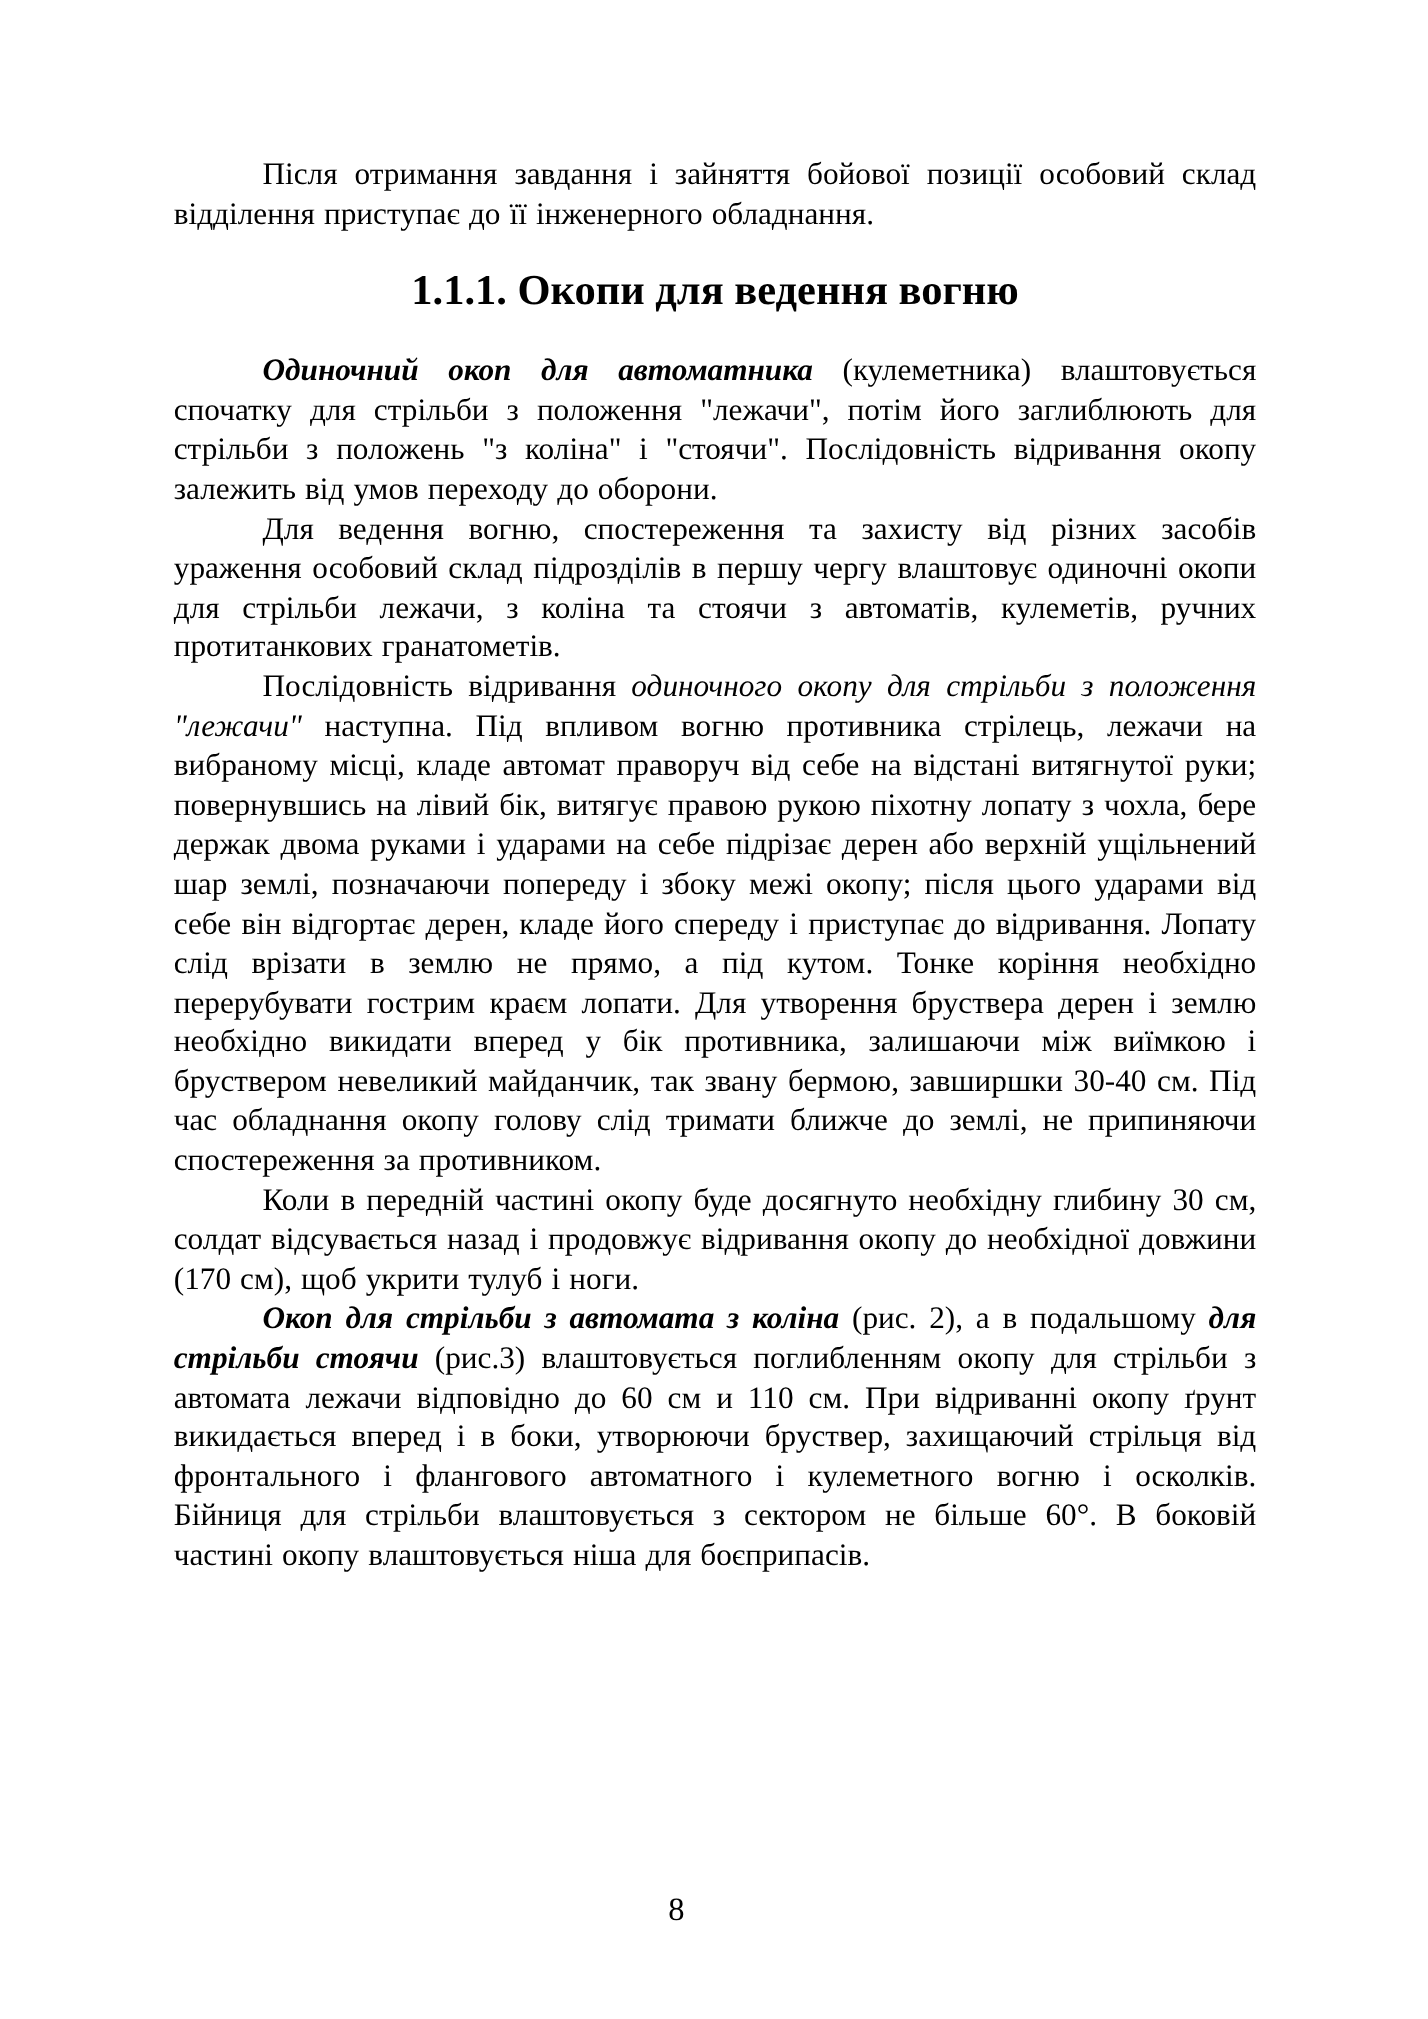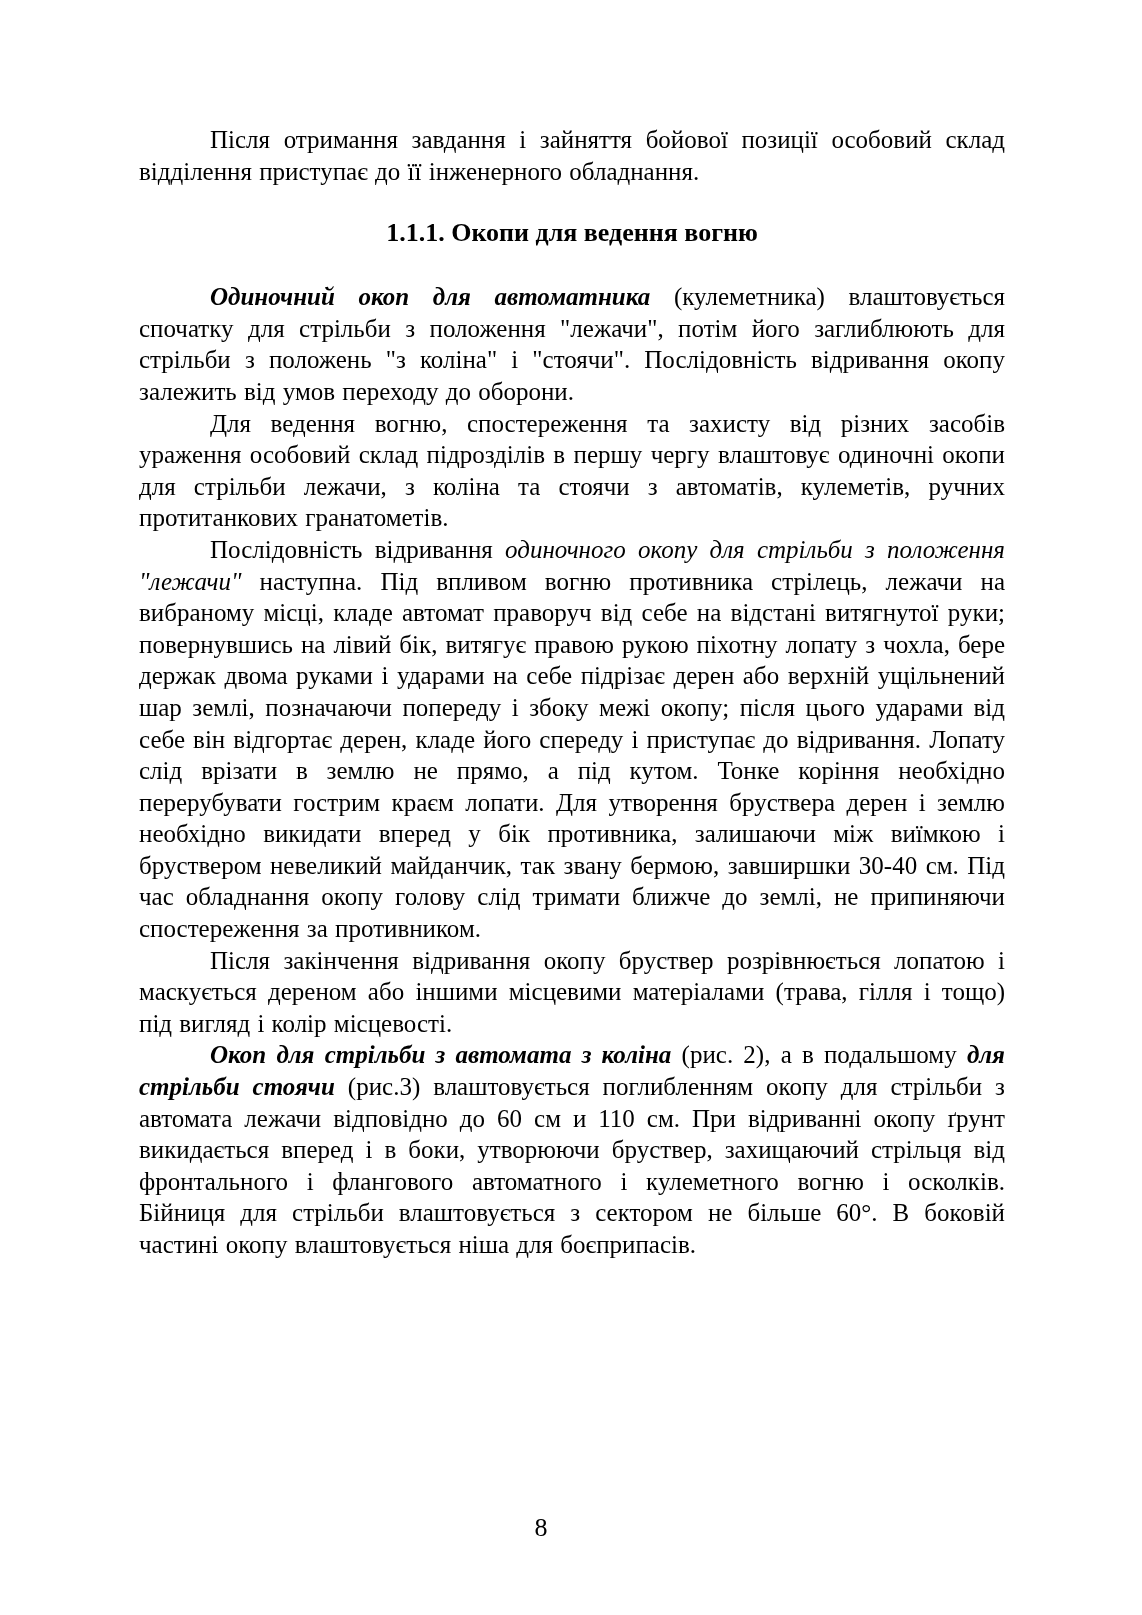--- a/index.html
+++ b/index.html
@@ -24,21 +24,21 @@
   }
   .para {
     margin: 0;
     font-size: 25px;
     line-height: 31.6px;
     text-align: justify;
     text-indent: 71px;
     word-spacing: 1px;
   }
   .section-heading {
-    font-size: 26px;
+    font-size: 34px;
     font-weight: bold;
     text-align: center;
     line-height: 32px;
     margin: 30px 0 32px 0;
   }
   .run-normal { font-weight: normal; font-style: normal; }
   .run-bold-italic { font-weight: bold; font-style: italic; }
   .run-italic { font-style: italic; }
   .page-number {
     position: absolute;
@@ -53,17 +53,17 @@
 </head>
 <body>
 
 <div class="page">
   <div class="body-text" id="document-body">
       <p class="para"><span class="run-normal">Після отримання завдання і зайняття бойової позиції особовий склад відділення приступає до її інженерного обладнання.</span></p>
       <div class="section-heading">1.1.1. Окопи для ведення вогню</div>
       <p class="para"><span class="run-bold-italic">Одиночний окоп для автоматника</span><span class="run-normal"> (кулеметника) влаштовується спочатку для стрільби з положення "лежачи", потім його заглиблюють для стрільби з положень "з коліна" і "стоячи". Послідовність відривання окопу залежить від умов переходу до оборони.</span></p>
       <p class="para"><span class="run-normal">Для ведення вогню, спостереження та захисту від різних засобів ураження особовий склад підрозділів в першу чергу влаштовує одиночні окопи для стрільби лежачи, з коліна та стоячи з автоматів, кулеметів, ручних протитанкових гранатометів.</span></p>
       <p class="para"><span class="run-normal">Послідовність відривання </span><span class="run-italic">одиночного окопу для стрільби з положення "лежачи"</span><span class="run-normal"> наступна. Під впливом вогню противника стрілець, лежачи на вибраному місці, кладе автомат праворуч від себе на відстані витягнутої руки; повернувшись на лівий бік, витягує правою рукою піхотну лопату з чохла, бере держак двома руками і ударами на себе підрізає дерен або верхній ущільнений шар землі, позначаючи попереду і збоку межі окопу; після цього ударами від себе він відгортає дерен, кладе його спереду і приступає до відривання. Лопату слід врізати в землю не прямо, а під кутом. Тонке коріння необхідно перерубувати гострим краєм лопати. Для утворення бруствера дерен і землю необхідно викидати вперед у бік противника, залишаючи між виїмкою і бруствером невеликий майданчик, так звану бермою, завширшки 30-40 см. Під час обладнання окопу голову слід тримати ближче до землі, не припиняючи спостереження за противником.</span></p>
-      <p class="para"><span class="run-normal">Після закінчення відривання окопу бруствер розрівнюється лопатою і маскується дереном або іншими місцевими матеріалами (трава, гілля і тощо) під вигляд і колір місцевості.</span></p>
+      <p class="para"><span class="run-normal">Коли в передній частині окопу буде досягнуто необхідну глибину 30 см, солдат відсувається назад і продовжує відривання окопу до необхідної довжини (170 см), щоб укрити тулуб і ноги.</span></p>
       <p class="para"><span class="run-bold-italic">Окоп для стрільби з автомата з коліна</span><span class="run-normal"> (рис. 2), а в подальшому </span><span class="run-bold-italic">для стрільби стоячи</span><span class="run-normal"> (рис.3) влаштовується поглибленням окопу для стрільби з автомата лежачи відповідно до 60 см и 110 см. При відриванні окопу ґрунт викидається вперед і в боки, утворюючи бруствер, захищаючий стрільця від фронтального і флангового автоматного і кулеметного вогню і осколків. Бійниця для стрільби влаштовується з сектором не більше 60°. В боковій частині окопу влаштовується ніша для боєприпасів.</span></p>
     </div>
   <div class="page-number">8</div>
 </div>
 
 </body></html>

